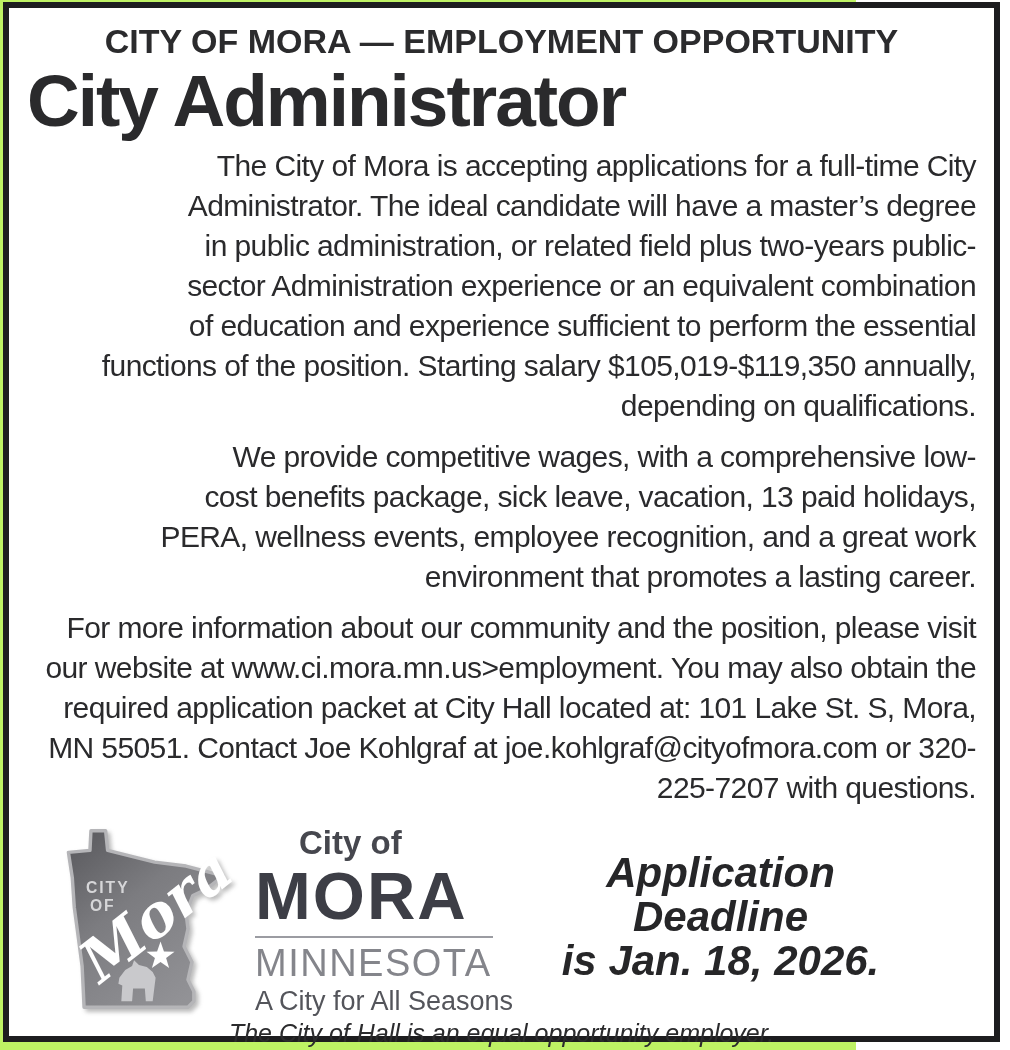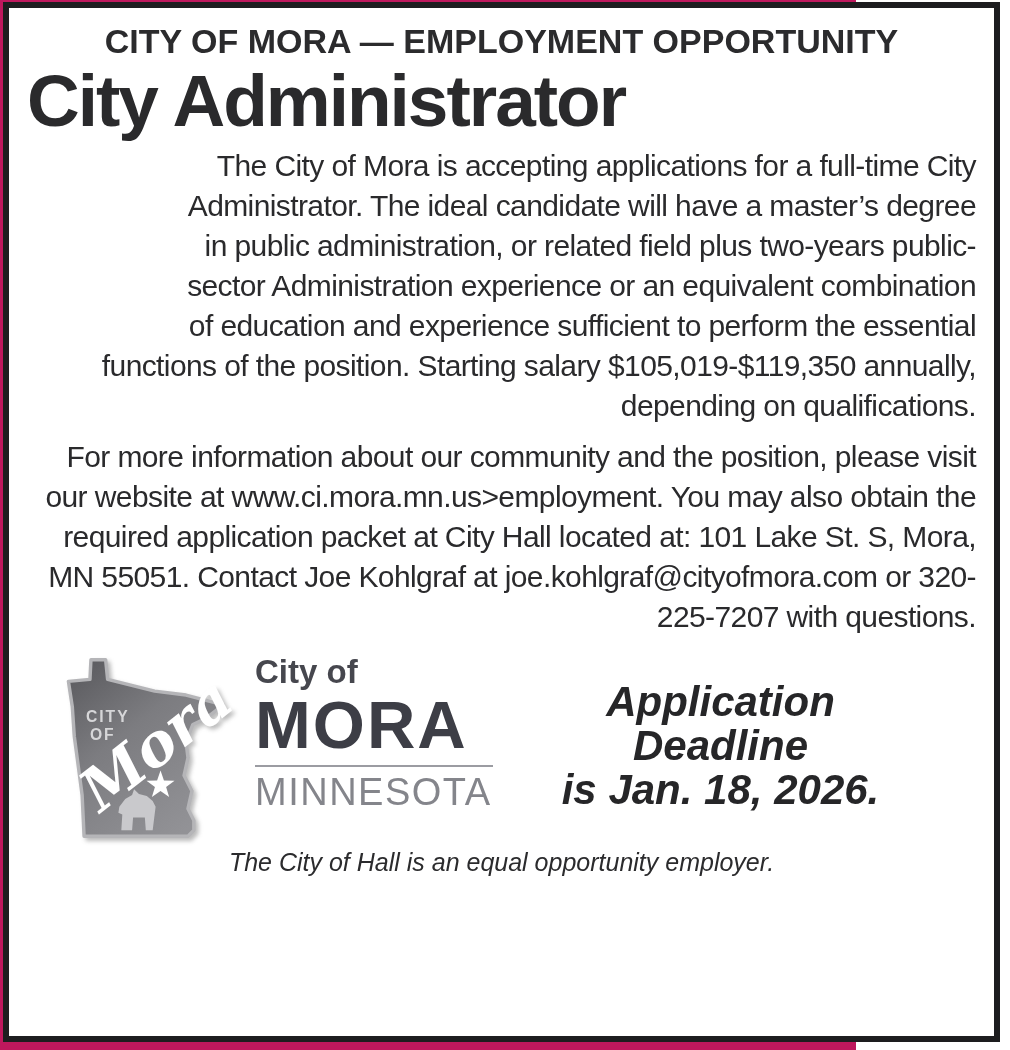--- a/index.html
+++ b/index.html
@@ -8,21 +8,21 @@
     background: #ffffff;
     width: 1010px;
     height: 1050px;
     font-family: "Liberation Sans", sans-serif;
     overflow: hidden;
   }
   .page {
     position: relative;
     width: 856px;
     height: 1050px;
-    background: #be185d;
+    background: #bef264;
   }
   .ad-frame {
     position: absolute;
     left: 3px;
     top: 2px;
     width: 997px;
     height: 1040px;
     box-sizing: border-box;
     border: 6px solid #1d1d1f;
     background: #ffffff;
@@ -73,20 +73,21 @@
     flex: 0 0 auto;
     margin-left: 20px;
     padding-top: 6px;
     width: 240px;
   }
   .wm-cityof {
     font-size: 33px;
     font-weight: bold;
     color: #46474e;
     line-height: 36px;
+    margin-left: 44px;
   }
   .wm-name {
     font-size: 67px;
     font-weight: bold;
     color: #3d3e46;
     letter-spacing: 2px;
     line-height: 70px;
   }
   .wm-rule {
     border: none;
@@ -133,20 +134,21 @@
 
 <div class="page">
   <div class="ad-frame">
 
     <div class="kicker">CITY OF MORA — EMPLOYMENT OPPORTUNITY</div>
 
     <div class="headline">City Administrator</div>
 
     <p class="body-par">The City of Mora is accepting applications for a full-time City<br>Administrator. The ideal candidate will have a master’s degree<br>in public administration, or related field plus two-years public-<br>sector Administration experience or an equivalent combination<br>of education and experience sufficient to perform the essential<br>functions of the position. Starting salary $105,019-$119,350 annually,<br>depending on qualifications.</p>
 
+    <p class="body-par">We provide competitive wages, with a comprehensive low-<br>cost benefits package, sick leave, vacation, 13 paid holidays,<br>PERA, wellness events, employee recognition, and a great work<br>environment that promotes a lasting career.</p>
 
     <p class="body-par"><span>For more information about our community and the position, please visit our website at </span><span class="seg-bold">www.ci.mora.mn.us&gt;employment.</span><span> You may also obtain the required application packet at City Hall located at: 101 Lake St. S, Mora, MN 55051. Contact Joe Kohlgraf at joe.kohlgraf@cityofmora.com or 320-225-7207 with questions.</span></p>
 
     <div class="bottom-row">
 
       <div class="seal">
         <svg width="196" height="198" viewBox="0 0 200 202">
           <defs>
             <linearGradient id="mnGrad" x1="0" y1="0" x2="0.7" y2="1">
               <stop offset="0" stop-color="#57575b"></stop>
@@ -167,20 +169,21 @@
                    L 110 151 L 116 156 L 119 162 L 118 170 L 116 186 L 109 186 L 108 173
                    L 96 173 L 95 186 Z" fill="#c9c9cc"></path>
         </svg>
       </div>
 
       <div class="wordmark">
         <div class="wm-cityof">City of</div>
         <div class="wm-name">MORA</div>
         <hr class="wm-rule">
         <div class="wm-state">MINNESOTA</div>
+        <div class="wm-tagline">A City for All Seasons</div>
       </div>
 
       <div class="deadline">Application<br>Deadline<br>is Jan. 18, 2026.</div>
     </div>
 
     <div class="footer-line">The City of Hall is an equal opportunity employer.</div>
 
   </div>
 </div>
 

